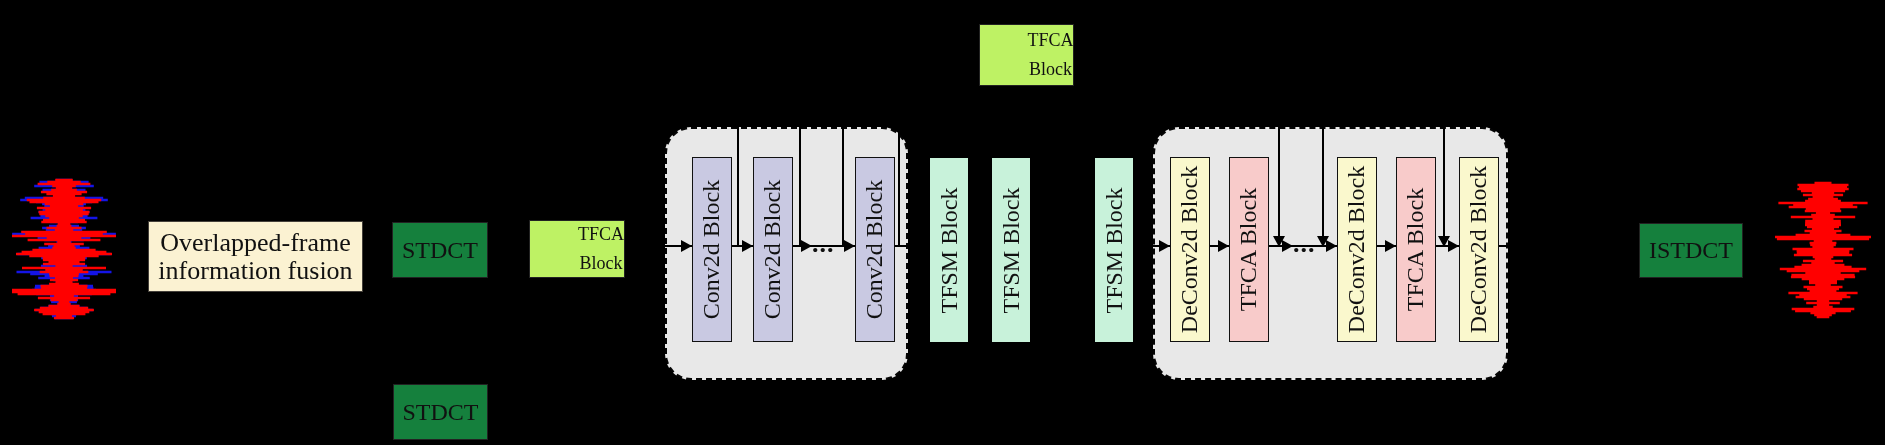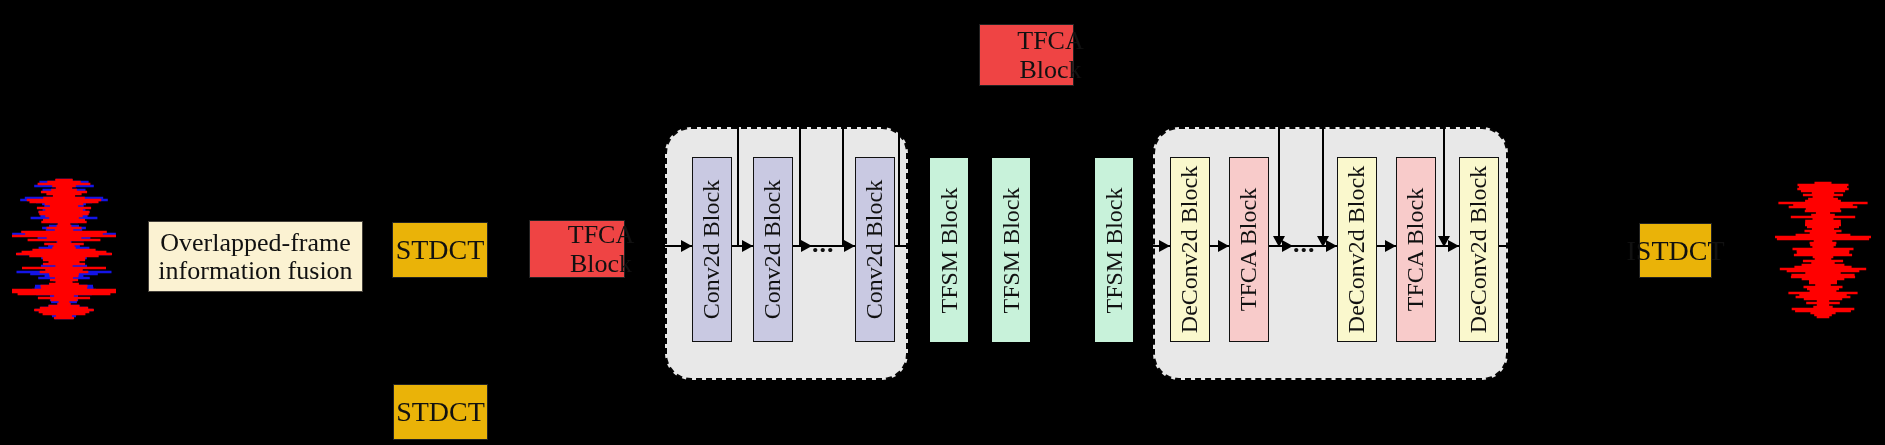--- a/index.html
+++ b/index.html
@@ -4,22 +4,22 @@
 <style>
   html,body{margin:0;padding:0;background:#000;}
   .stage{position:relative;width:1885px;height:445px;background:#000;overflow:hidden;
          font-family:"Liberation Serif","DejaVu Serif",serif;color:#111;}
   .abs{position:absolute;box-sizing:border-box;}
   .node{display:flex;flex-direction:column;align-items:center;justify-content:center;
         text-align:center;z-index:3;}
   .node .ln{line-height:29px;}
   .fusion{background:#fbf2d2;border:1px solid #44403a;font-size:26px;}
   .fusion .ln{line-height:28px;}
-  .cyanbox{background:#eab308;border:1.5px solid #222;font-size:28px;}
-  .pinkbox{background:#ef4444;border:1.5px solid #222;font-size:26px;padding-left:48px;}
+  .cyanbox{background:#15803d;border:1.5px solid #222;font-size:24px;}
+  .pinkbox{background:#bef264;border:1.5px solid #222;font-size:18px;padding-left:48px;}
   .container{background:#e8e8e8;border:2.5px dashed #050505;border-radius:26px;z-index:1;}
   .ctitle{position:absolute;left:0;right:0;text-align:center;font-weight:bold;
           font-size:27px;z-index:4;}
   .vblock{display:flex;align-items:center;justify-content:center;z-index:3;}
   .vblock span{transform:rotate(-90deg);white-space:nowrap;font-size:24px;}
   .lav{background:#c9c9e2;border:1.5px solid #111;}
   .mint{background:#c8f2da;border:none;}
   .yel{background:#faf8cd;border:1.5px solid #111;}
   .pnk{background:#f8cbca;border:1.5px solid #111;}
   .hline{background:#000;height:2px;z-index:2;}
@@ -62,21 +62,21 @@
 
   <div class="abs node pinkbox" style="left:979px;top:24px;width:95px;height:62px;">
     <span class="ln">TFCA</span>
     <span class="ln">Block</span>
   </div>
 
   <div class="abs container" style="left:665px;top:127px;width:243px;height:253px;"></div>
 
   <div class="abs container" style="left:1153px;top:127px;width:355px;height:253px;"></div>
 
-  <div class="abs node cyanbox" style="left:1639px;top:223px;width:73px;height:55px;">
+  <div class="abs node cyanbox" style="left:1639px;top:223px;width:104px;height:55px;">
     <span>ISTDCT</span>
   </div>
 
   <svg class="abs" id="wave-right" style="left:1774px;top:181px;" width="98" height="138" viewBox="0 0 98 138">
       <path d="M40.5 2H57.5M23.5 4H74.5M25.0 6H73.0M23.3 8H74.7M26.9 10H71.1M37.8 12H60.2M28.9 14H69.1M38.6 16H59.4M34.1 18H63.9M31.1 20H66.9M4.4 22H93.6M19.2 24H78.8M14.7 26H83.3M31.8 28H66.2M30.8 30H67.2M41.9 32H56.1M37.2 34H60.8M16.8 36H81.2M38.5 38H59.5M31.2 40H66.8M31.1 42H66.9M31.0 44H67.0M33.0 46H65.0M37.9 48H60.1M30.5 50H67.5M35.7 52H62.3M21.6 54H76.4M1.0 56H97.0M2.9 58H95.1M39.7 60H58.3M35.6 62H62.4M36.2 64H61.8M38.4 66H59.6M18.5 68H79.5M22.6 70H75.4M22.8 72H75.2M19.9 74H78.1M38.7 76H59.3M40.7 78H57.3M28.9 80H69.1M37.3 82H60.7M27.6 84H70.4M20.4 86H77.6M5.8 88H92.2M12.7 90H85.3M31.3 92H66.7M17.4 94H80.6M16.9 96H81.1M27.7 98H70.3M35.0 100H63.0M35.0 102H63.0M41.2 104H56.8M29.5 106H68.5M33.0 108H65.0M35.6 110H62.4M14.4 112H83.6M25.3 114H72.7M21.6 116H76.4M29.8 118H68.2M42.8 120H55.2M32.2 122H65.8M42.8 124H55.2M39.3 126H58.7M17.7 128H80.3M21.1 130H76.9M36.4 132H61.6M40.2 134H57.8M42.7 136H55.3M49 2V136" stroke="#ff0000" stroke-width="2.4" fill="none"></path>
     </svg>
 
 <div class="abs hline" style="left: 665px; top: 245px; width: 243px;"></div>
     <div class="abs hline" style="left: 1153px; top: 245px; width: 355px;"></div>
     <div class="abs vline" style="left: 737px; top: 127px; height: 120px;"></div>

